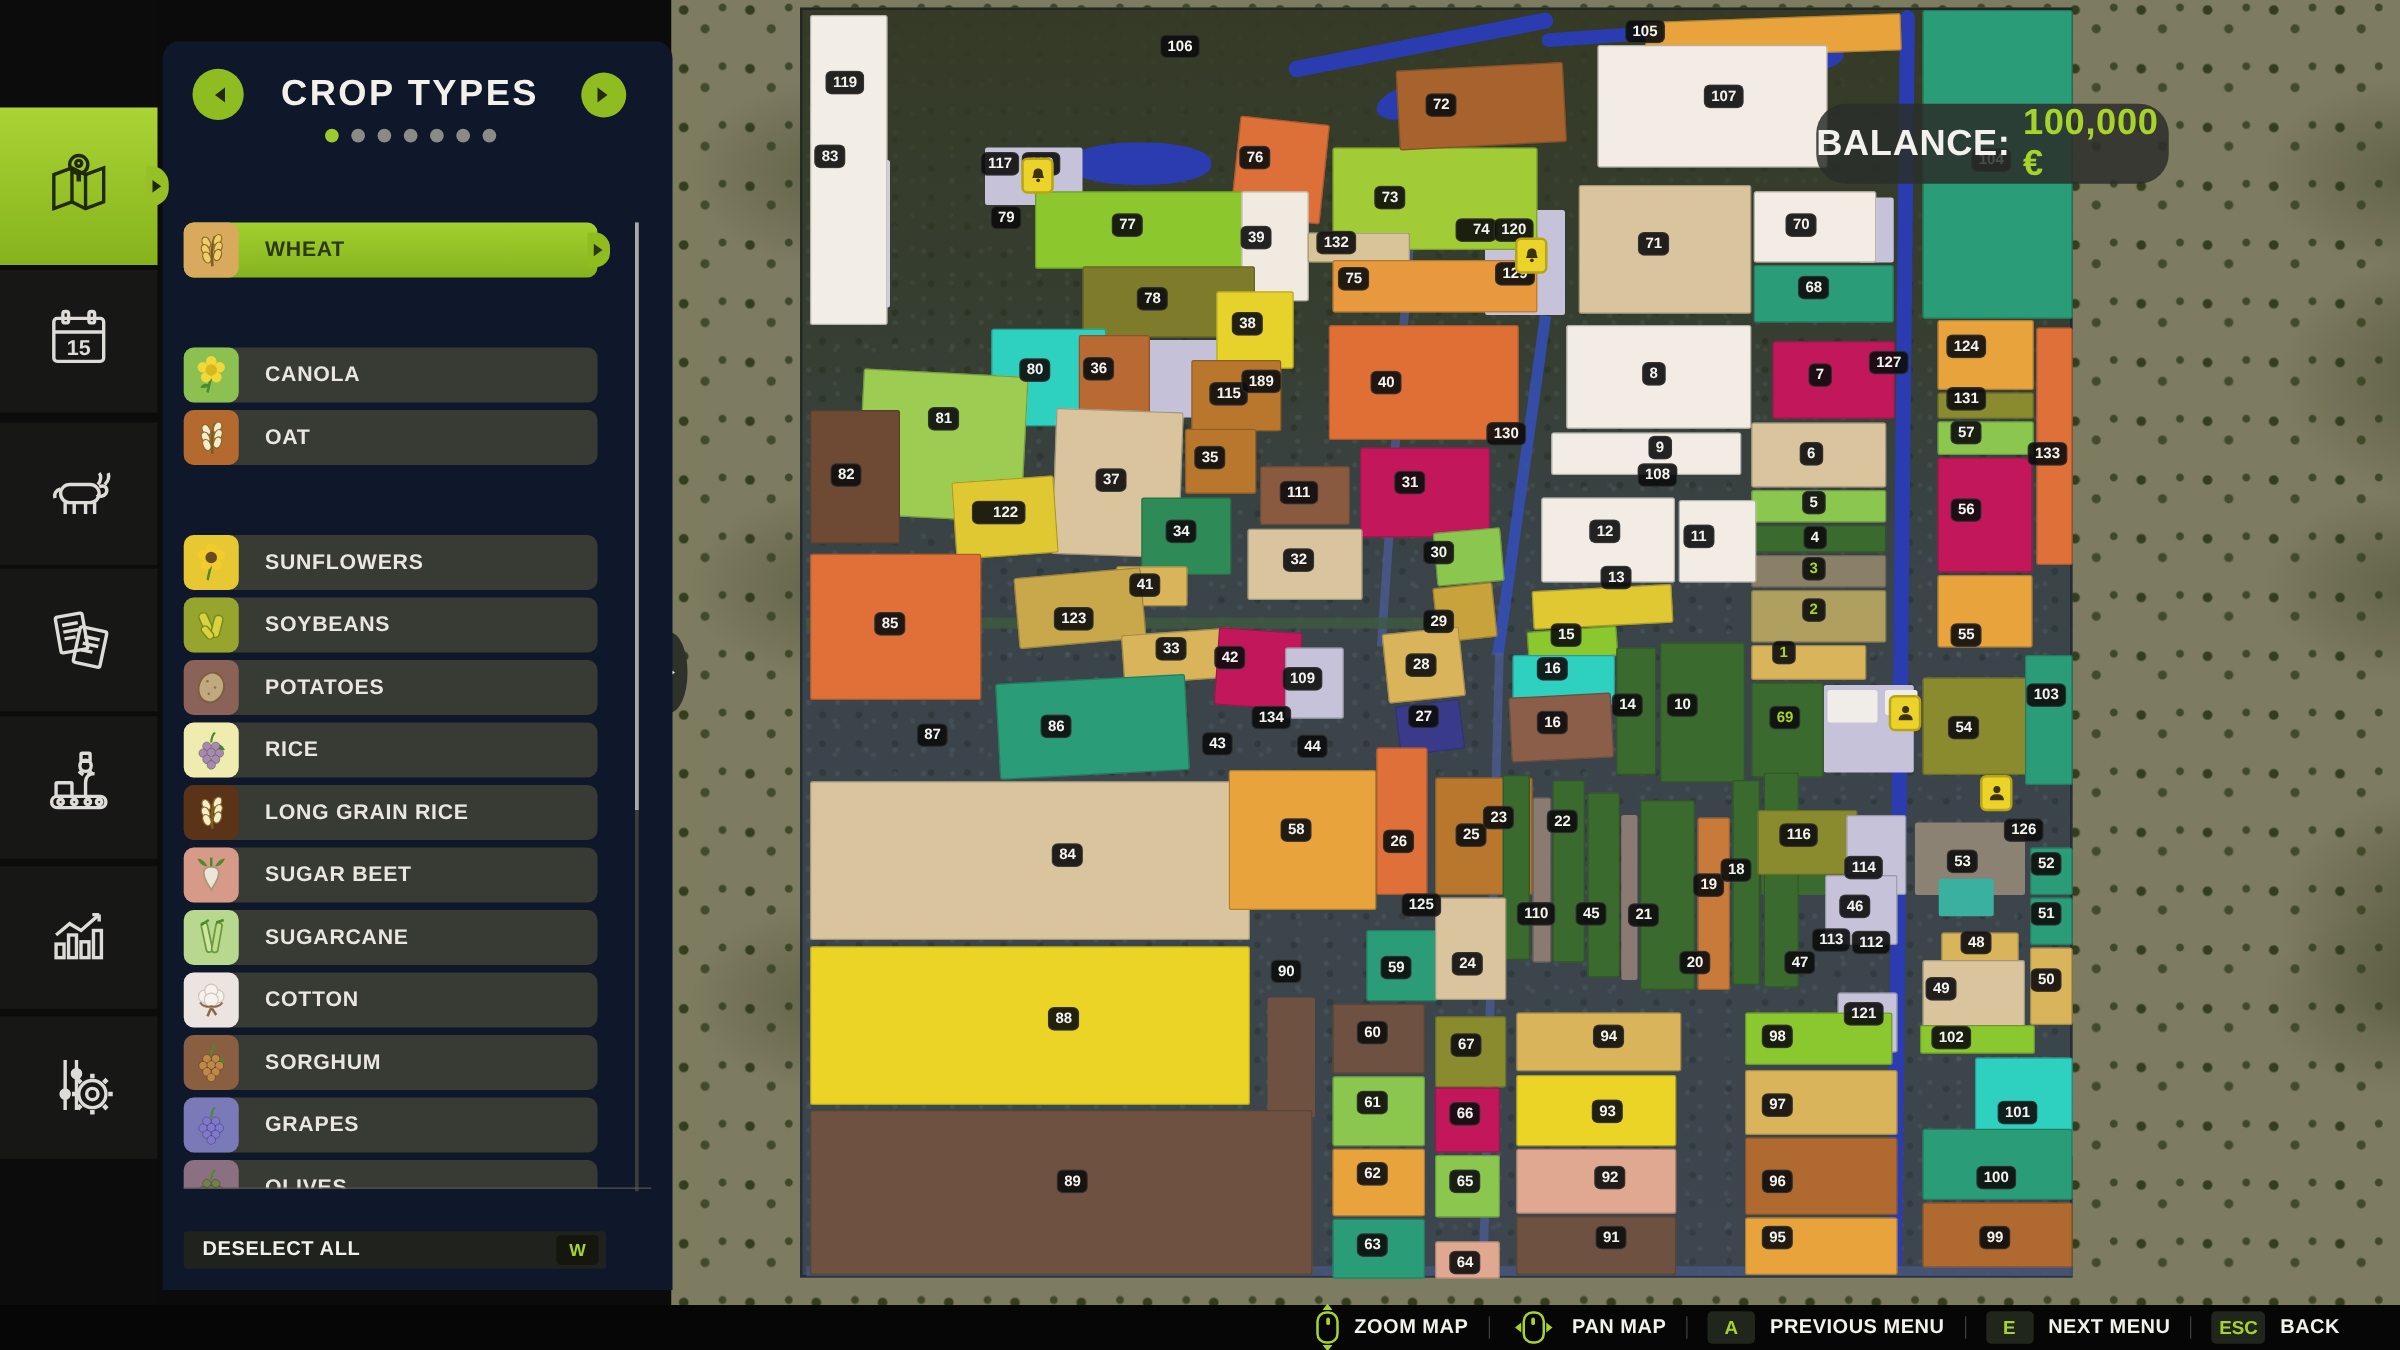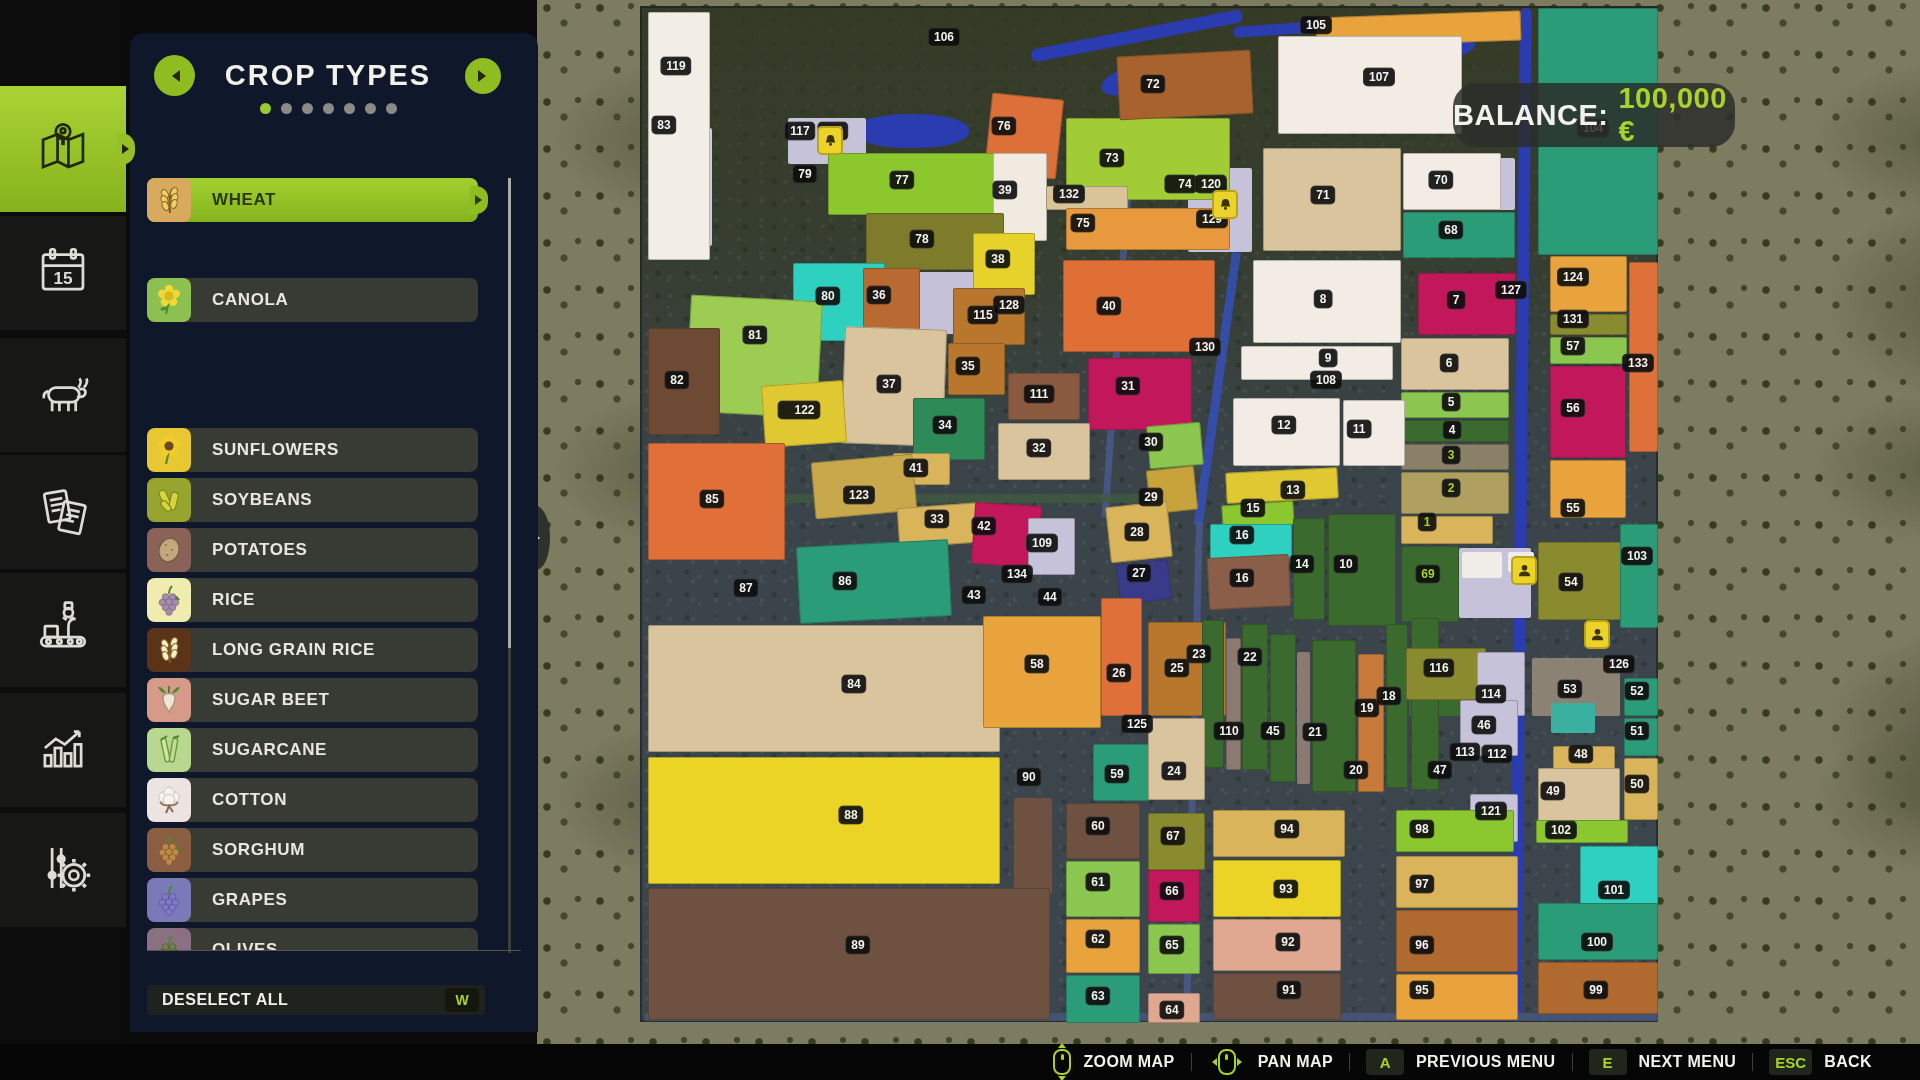--- a/index.html
+++ b/index.html
@@ -161,21 +161,21 @@
       <div class="badge" style="left: 922px; top: 239px;">78</div>
       <div class="field" style="left: 973px; top: 233px; width: 62px; height: 62px; background: rgb(230, 210, 42);"></div>
       <div class="badge" style="left: 998px; top: 259px;">38</div>
       <div class="badge" style="left: 805px; top: 174px;">79</div>
       <div class="field" style="left: 793px; top: 263px; width: 92px; height: 78px; background: rgb(46, 208, 192);"></div>
       <div class="badge" style="left: 828px; top: 296px;">80</div>
       <div class="field" style="left: 863px; top: 268px; width: 57px; height: 68px; background: rgb(185, 106, 51);"></div>
       <div class="badge" style="left: 879px; top: 295px;">36</div>
       <div class="field" style="left: 953px; top: 288px; width: 72px; height: 57px; background: rgb(185, 119, 46);"></div>
       <div class="badge" style="left: 983px; top: 315px;">115</div>
-      <div class="badge" style="left: 1009px; top: 305px;">128</div>
+      <div class="badge" style="left: 1009px; top: 305px;">189</div>
       <div class="field" style="left: 1063px; top: 260px; width: 152px; height: 92px; background: rgb(224, 111, 53);"></div>
       <div class="badge" style="left: 1109px; top: 306px;">40</div>
       <div class="field" style="left: 688px; top: 298px; width: 132px; height: 117px; background: rgb(156, 204, 82); transform: rotate(3deg);"></div>
       <div class="badge" style="left: 755px; top: 335px;">81</div>
       <div class="field" style="left: 648px; top: 328px; width: 72px; height: 107px; background: rgb(110, 74, 52);"></div>
       <div class="badge" style="left: 677px; top: 380px;">82</div>
       <div class="field" style="left: 843px; top: 328px; width: 102px; height: 117px; background: rgb(217, 196, 158); transform: rotate(2deg);"></div>
       <div class="badge" style="left: 889px; top: 384px;">37</div>
       <div class="field" style="left: 948px; top: 343px; width: 57px; height: 52px; background: rgb(185, 119, 46);"></div>
       <div class="badge" style="left: 968px; top: 366px;">35</div>
@@ -240,21 +240,21 @@
       <div class="badge" style="left: 1452px; top: 430px;">4</div>
       <div class="field" style="left: 1401px; top: 444px; width: 108px; height: 26px; background: rgb(138, 128, 104);"></div>
       <div class="badge lime" style="left: 1451px; top: 455px;">3</div>
       <div class="field" style="left: 1401px; top: 472px; width: 108px; height: 42px; background: rgb(176, 160, 96);"></div>
       <div class="badge lime" style="left: 1451px; top: 488px;">2</div>
       <div class="field" style="left: 1233px; top: 398px; width: 107px; height: 68px; background: rgb(242, 236, 228);"></div>
       <div class="badge" style="left: 1284px; top: 425px;">12</div>
       <div class="field" style="left: 1343px; top: 400px; width: 62px; height: 66px; background: rgb(242, 236, 228);"></div>
       <div class="badge" style="left: 1359px; top: 429px;">11</div>
       <div class="field" style="left: 1226px; top: 470px; width: 112px; height: 31px; background: rgb(224, 200, 50); transform: rotate(-3deg);"></div>
-      <div class="badge" style="left: 1293px; top: 490px;">13</div>
+      <div class="badge" style="left: 1293px; top: 462px;">13</div>
       <div class="field" style="left: 1222px; top: 503px; width: 72px; height: 24px; background: rgb(139, 199, 46); transform: rotate(-4deg);"></div>
       <div class="badge" style="left: 1253px; top: 508px;">15</div>
       <div class="field" style="left: 1148px; top: 424px; width: 54px; height: 43px; background: rgb(139, 199, 78); transform: rotate(-5deg);"></div>
       <div class="badge" style="left: 1151px; top: 442px;">30</div>
       <div class="field" style="left: 1148px; top: 468px; width: 48px; height: 44px; background: rgb(200, 162, 58); transform: rotate(-6deg);"></div>
       <div class="badge" style="left: 1151px; top: 497px;">29</div>
       <div class="badge" style="left: 1205px; top: 347px;">130</div>
       <div class="field" style="left: 898px; top: 505px; width: 88px; height: 40px; background: rgb(217, 180, 90); transform: rotate(-4deg);"></div>
       <div class="badge" style="left: 937px; top: 519px;">33</div>
       <div class="field" style="left: 973px; top: 504px; width: 67px; height: 62px; background: rgb(194, 24, 91); transform: rotate(4deg);"></div>
@@ -541,20 +541,36 @@
                 <circle cx="22.7" cy="9.8" r="4.2"></circle>
                 <circle cx="20.1" cy="17.7" r="4.2"></circle>
                 <circle cx="11.9" cy="17.7" r="4.2"></circle>
                 <circle cx="9.3" cy="9.8" r="4.2"></circle>
               </g>
               <circle cx="16" cy="12" r="4.6" fill="#d8b820"></circle>
             </svg>
           </span>
           <span class="clabel">CANOLA</span>
         </div>
+        <div class="crow" style="top: 165px;">
+          <span class="cicon" style="background:#b4692e">
+            <svg viewBox="0 0 32 32">
+              <path d="M17 29 C16 20 16 12 19 5" stroke="#7a5a22" stroke-width="2" fill="none"></path>
+              <g fill="#f4ecd0" stroke="#8a6a26" stroke-width="1">
+                <ellipse cx="12" cy="10" rx="3" ry="4.6" transform="rotate(-28 12 10)"></ellipse>
+                <ellipse cx="21" cy="8" rx="3" ry="4.6" transform="rotate(24 21 8)"></ellipse>
+                <ellipse cx="11.5" cy="16" rx="3" ry="4.6" transform="rotate(-28 11.5 16)"></ellipse>
+                <ellipse cx="21.5" cy="14" rx="3" ry="4.6" transform="rotate(24 21.5 14)"></ellipse>
+                <ellipse cx="12.5" cy="22" rx="3" ry="4.6" transform="rotate(-24 12.5 22)"></ellipse>
+                <ellipse cx="21" cy="20" rx="3" ry="4.6" transform="rotate(20 21 20)"></ellipse>
+              </g>
+            </svg>
+          </span>
+          <span class="clabel">OAT</span>
+        </div>
         <div class="crow" style="top: 265px;">
           <span class="cicon" style="background:#e8c832">
             <svg viewBox="0 0 32 32">
               <path d="M16 18 C14 24 14 27 13 30" stroke="#4c8a2e" stroke-width="2" fill="none"></path>
               <g fill="#f2cc2a">
                 <circle cx="16" cy="5" r="4.2"></circle>
                 <circle cx="22.7" cy="9.8" r="4.2"></circle>
                 <circle cx="20.1" cy="17.7" r="4.2"></circle>
                 <circle cx="11.9" cy="17.7" r="4.2"></circle>
                 <circle cx="9.3" cy="9.8" r="4.2"></circle>

